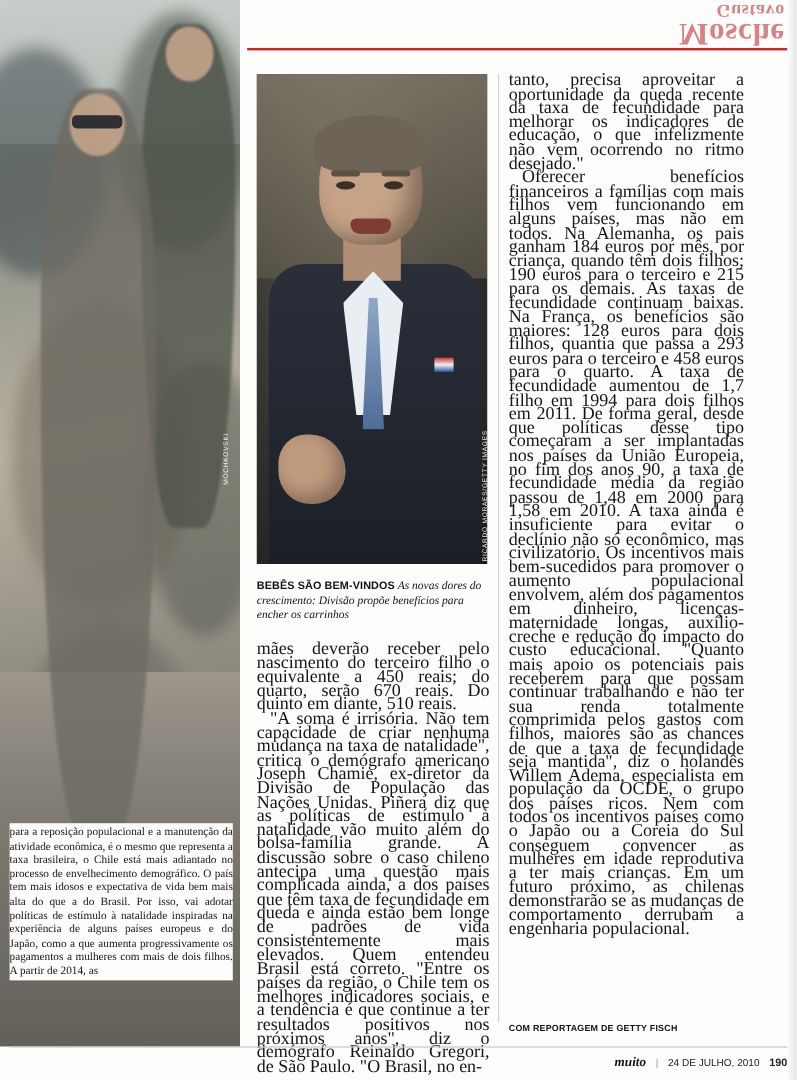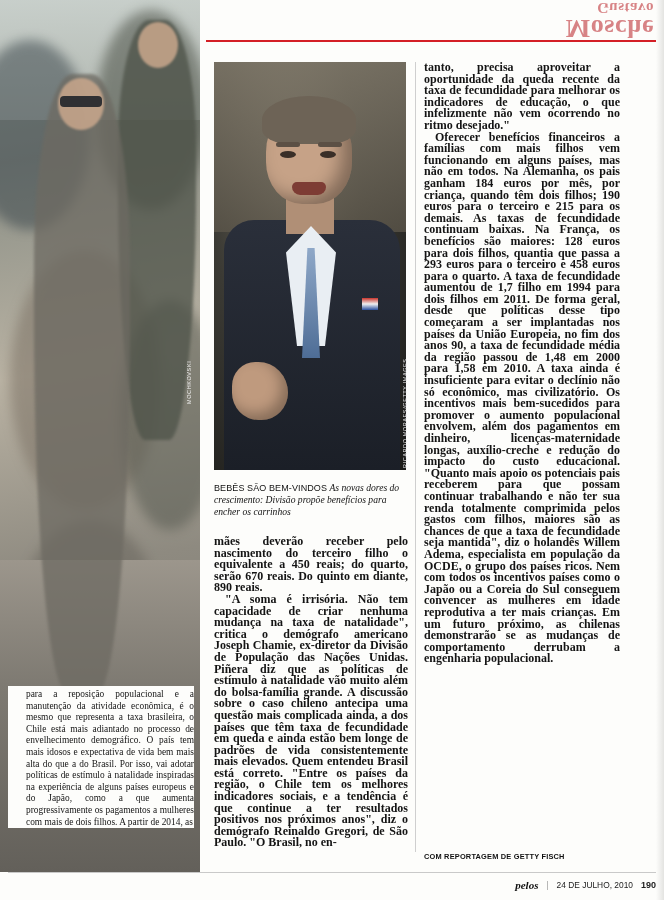--- a/index.html
+++ b/index.html
@@ -88,21 +88,21 @@
     position: absolute;
     left: 8px; top: 686px;
     width: 186px;
     font-size: 9.4px;
     line-height: 11.6px;
     text-align: justify;
     color: #141414;
     background: #fdfdfb;
     padding-top: 3px;
   }
-  .bottom-left-text p { margin: 0; text-indent: 0; padding-left: 18px; }
+  .bottom-left-text p { margin: 0; text-indent: 0; }
 
   
   .top-rule {
     position: absolute;
     left: 206px; top: 40px;
     width: 450px; height: 2.2px;
     background: #d41f26;
   }
   .masthead {
     position: absolute;
@@ -201,35 +201,34 @@
   .caption {
     position: absolute;
     left: 214px; top: 482px;
     width: 194px;
     font-size: 9.6px;
     line-height: 12px;
     color: #111;
   }
   .caption .cap-lead {
     font-family: "Liberation Sans", sans-serif;
-    font-weight: normal;
+    font-weight: bold;
     font-size: 9px;
     letter-spacing: .1px;
     text-align: center;
   }
   .caption .cap-rest { font-style: italic; }
 
   
   .col {
     position: absolute;
-    font-size: 12px;
+    font-size: 15px;
     line-height: 11.6px;
     text-align: justify;
     color: #141414;
-    font-weight: bold;
   }
   .col p { margin: 0; text-indent: 11px; }
   .col p.noindent { text-indent: 0; }
   .col-mid { left: 214px; top: 536px; width: 194px; }
   .col-right { left: 424px; top: 62px; width: 196px; }
 
   .col-divider {
     position: absolute;
     left: 415px; top: 62px;
     width: 1px; height: 790px;
@@ -333,34 +332,34 @@
   <div class="caption">
     <span class="cap-lead">BEBÊS SÃO BEM-VINDOS</span>
     <span class="cap-rest">As novas dores do crescimento: Divisão propõe benefícios para encher os carrinhos</span>
   </div>
 
   <div class="bottom-left-text">
     <p class="noindent">para a reposição populacional e a manutenção da atividade econômica, é o mesmo que representa a taxa brasileira, o Chile está mais adiantado no processo de envelhecimento demográfico. O país tem mais idosos e expectativa de vida bem mais alta do que a do Brasil. Por isso, vai adotar políticas de estímulo à natalidade inspiradas na experiência de alguns países europeus e do Japão, como a que aumenta progressivamente os pagamentos a mulheres com mais de dois filhos. A partir de 2014, as</p>
   </div>
 
   <div class="col col-mid">
-    <p class="noindent">mães deverão receber pelo nascimento do terceiro filho o equivalente a 450 reais; do quarto, serão 670 reais. Do quinto em diante, 890 reais.</p>
+    <p class="noindent">mães deverão receber pelo nascimento do terceiro filho o equivalente a 450 reais; do quarto, serão 670 reais. Do quinto em diante, 510 reais.</p>
     <p>"A soma é irrisória. Não tem capacidade de criar nenhuma mudança na taxa de natalidade", critica o demógrafo americano Joseph Chamie, ex-diretor da Divisão de População das Nações Unidas. Piñera diz que as políticas de estímulo à natalidade vão muito além do bolsa-família grande. A discussão sobre o caso chileno antecipa uma questão mais complicada ainda, a dos países que têm taxa de fecundidade em queda e ainda estão bem longe de padrões de vida consistentemente mais elevados. Quem entendeu Brasil está correto. "Entre os países da região, o Chile tem os melhores indicadores sociais, e a tendência é que continue a ter resultados positivos nos próximos anos", diz o demógrafo Reinaldo Gregori, de São Paulo. "O Brasil, no en-</p>
   </div>
 
   <div class="col-divider"></div>
 
   <div class="col col-right">
     <p class="noindent">tanto, precisa aproveitar a oportunidade da queda recente da taxa de fecundidade para melhorar os indicadores de educação, o que infelizmente não vem ocorrendo no ritmo desejado."</p>
     <p>Oferecer benefícios financeiros a famílias com mais filhos vem funcionando em alguns países, mas não em todos. Na Alemanha, os pais ganham 184 euros por mês, por criança, quando têm dois filhos; 190 euros para o terceiro e 215 para os demais. As taxas de fecundidade continuam baixas. Na França, os benefícios são maiores: 128 euros para dois filhos, quantia que passa a 293 euros para o terceiro e 458 euros para o quarto. A taxa de fecundidade aumentou de 1,7 filho em 1994 para dois filhos em 2011. De forma geral, desde que políticas desse tipo começaram a ser implantadas nos países da União Europeia, no fim dos anos 90, a taxa de fecundidade média da região passou de 1,48 em 2000 para 1,58 em 2010. A taxa ainda é insuficiente para evitar o declínio não só econômico, mas civilizatório. Os incentivos mais bem-sucedidos para promover o aumento populacional envolvem, além dos pagamentos em dinheiro, licenças-maternidade longas, auxílio-creche e redução do impacto do custo educacional. "Quanto mais apoio os potenciais pais receberem para que possam continuar trabalhando e não ter sua renda totalmente comprimida pelos gastos com filhos, maiores são as chances de que a taxa de fecundidade seja mantida", diz o holandês Willem Adema, especialista em população da OCDE, o grupo dos países ricos. Nem com todos os incentivos países como o Japão ou a Coreia do Sul conseguem convencer as mulheres em idade reprodutiva a ter mais crianças. Em um futuro próximo, as chilenas demonstrarão se as mudanças de comportamento derrubam a engenharia populacional.</p>
   </div>
   <div class="credit-line">COM REPORTAGEM DE GETTY FISCH</div>
 
   <div class="footer-rule"></div>
   <div class="footer">
-    <span class="veja">pelos</span>
+    <span class="veja">muito</span>
     <span class="vbar">|</span>
     <span>24 DE JULHO, 2010</span>
     <span class="pageno">190</span>
   </div>
 
   <div class="edge-shadow"></div>
 </div>
 
 </body></html>

